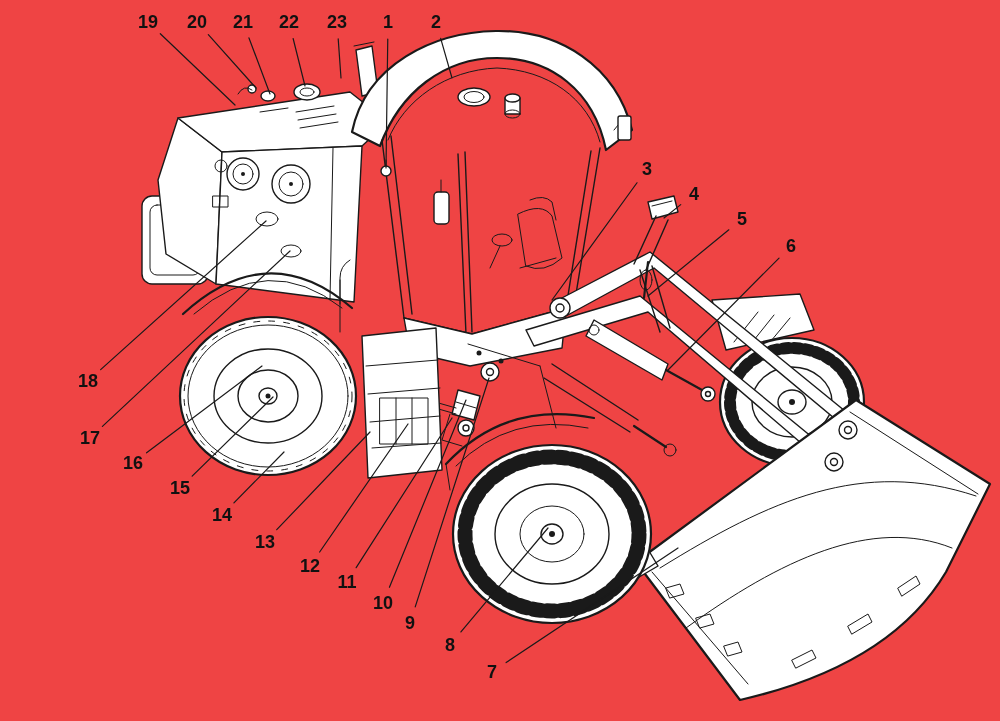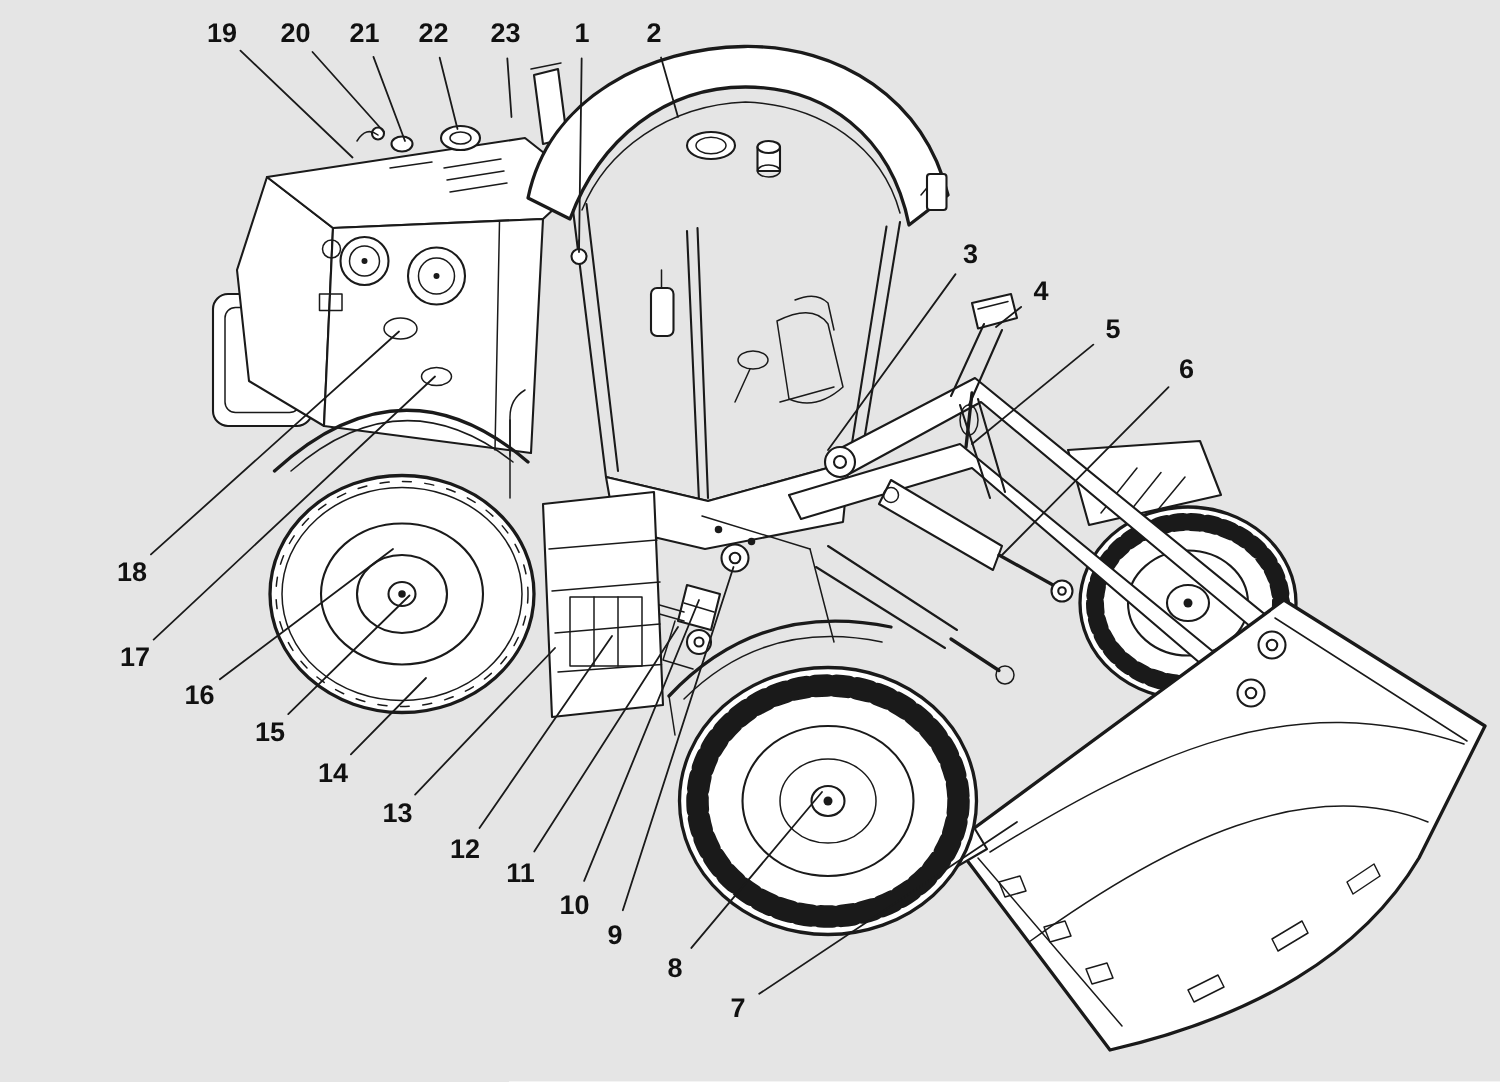--- a/index.html
+++ b/index.html
@@ -1,16 +1,16 @@
 <!DOCTYPE html>
 <html><head>
 <meta charset="utf-8">
 <style>
   html,body{margin:0;padding:0;background:#fff;}
-  .figure{position:relative;width:1000px;height:721px;background:#e5e5e5;overflow:hidden;}
+  .figure{position:relative;width:1000px;height:721px;background:#ef4444;overflow:hidden;}
   svg{position:absolute;left:0;top:0;}
   svg *{stroke:#1a1a1a;stroke-width:1.4;fill:none;stroke-linejoin:round;stroke-linecap:round;}
   .fw{fill:#ffffff;}
   .fb{fill:#1a1a1a;stroke:none;}
   .thin{stroke-width:1;}
   .thick{stroke-width:2.2;}
   .tread{stroke-width:15;stroke-dasharray:8 6;}
   .tread2{stroke-width:12;stroke-dasharray:6 5;}
   .treadlt{stroke-width:1;stroke-dasharray:6 9;}
   .leader{stroke:#1a1a1a;stroke-width:1.2;}

